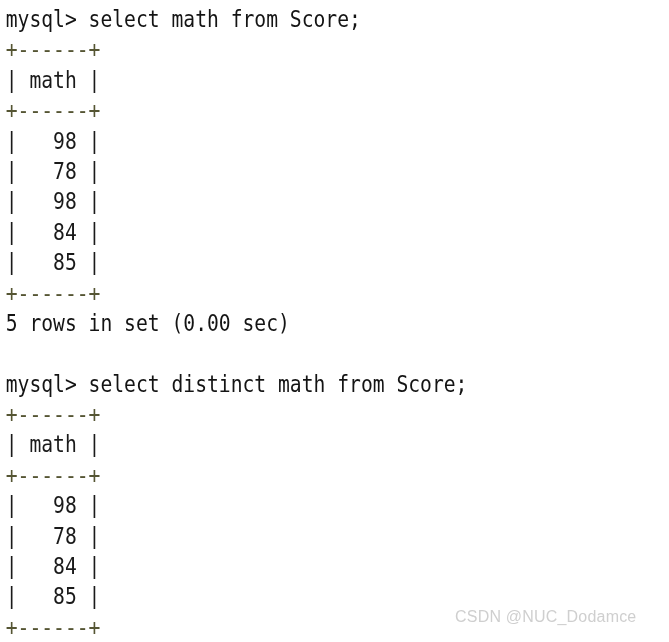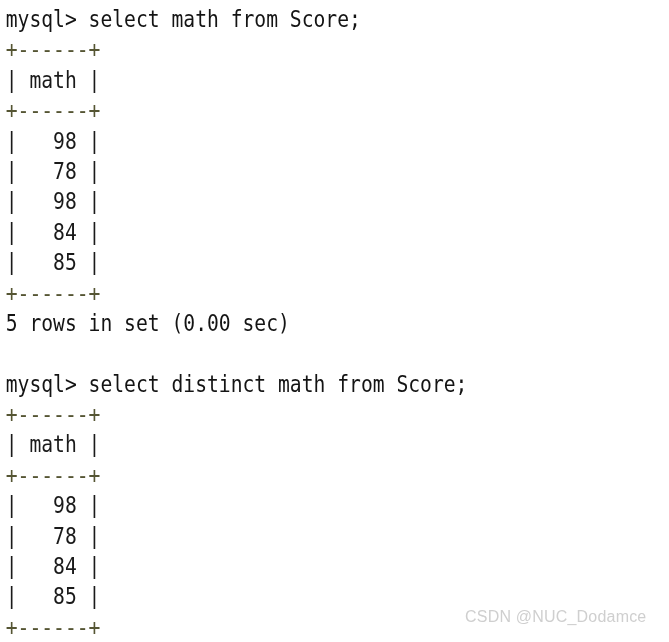--- a/index.html
+++ b/index.html
@@ -52,21 +52,20 @@
   }
   #watermark {
     position: absolute;
     left: 455px;
     top: 608px;
     font-family: "Liberation Sans", sans-serif;
     font-size: 16px;
     color: #cfcfcf;
     white-space: pre;
     letter-spacing: 0.2px;
-    margin-left: 10px;
   }
 </style>
 </head>
 <body>
 
 <div id="terminal">
     <div class="line prompt">mysql&gt; select math from Score;</div>
     <div class="line border">+------+</div>
     <div class="line rowline">| math |</div>
     <div class="line border">+------+</div>

